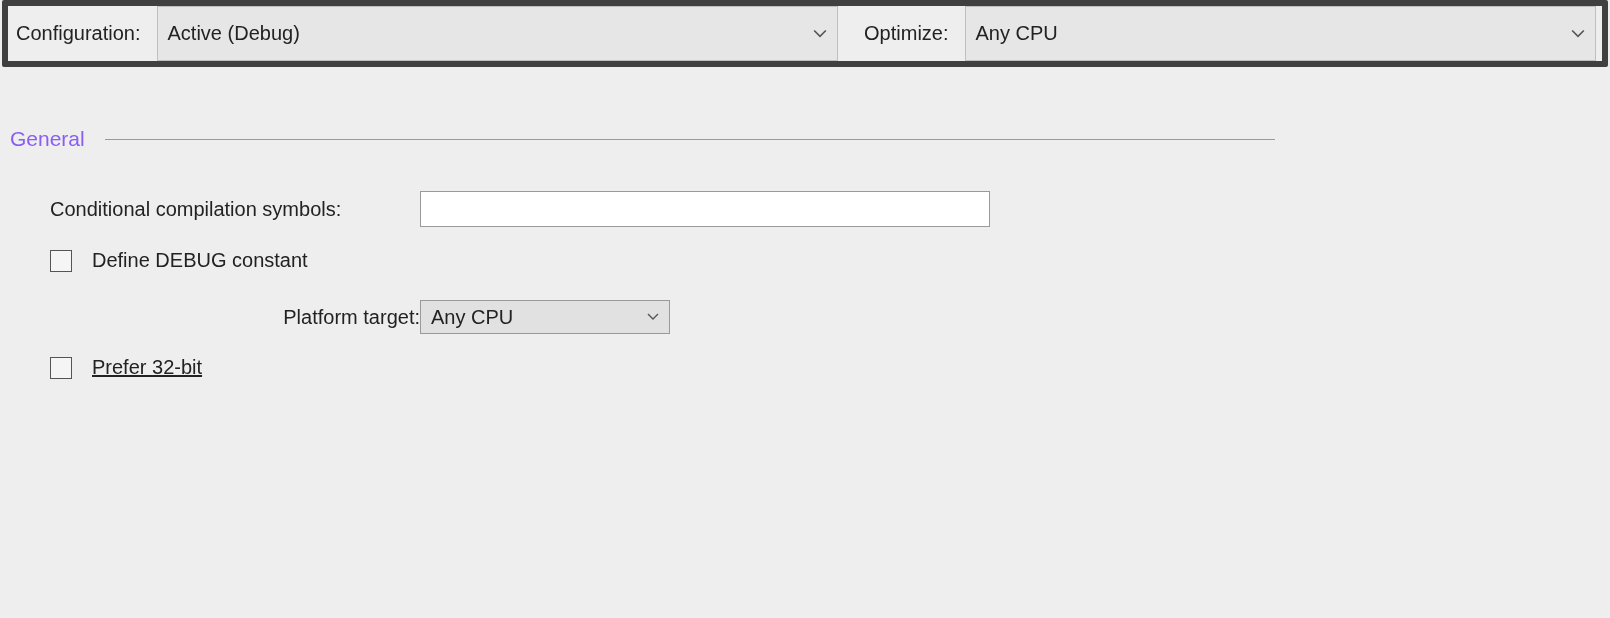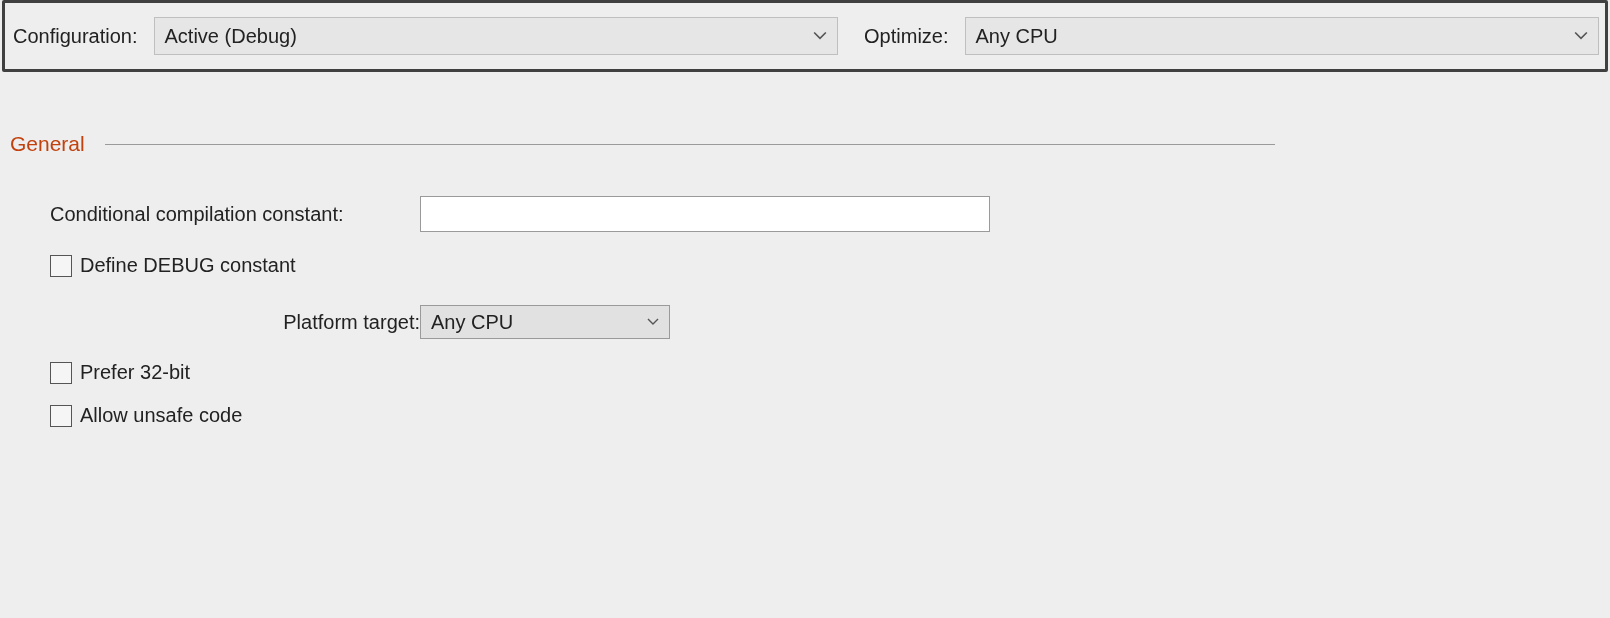--- a/index.html
+++ b/index.html
@@ -10,38 +10,38 @@
     background: #eeeeee;
     font-family: "Segoe UI", Tahoma, sans-serif;
     font-size: 20px;
     color: #222;
     overflow: hidden;
   }
 
   
   .top-highlight {
     box-sizing: border-box;
-    border: 3px solid #404040;
+    border: 6px solid #404040;
     border-radius: 2px;
     display: flex;
     align-items: center;
-    padding: 14px 6px;
+    padding: 0 6px;
     gap: 8px;
     background: #eeeeee;
     margin: 0 2px;
   }
   .top-label {
     padding: 0 8px 0 2px;
     white-space: nowrap;
   }
   .combo {
     flex: 1 1 auto;
     background: #e6e6e6;
     border: 1px solid #bfbfbf;
-    height: 38px;
+    height: 55px;
     display: flex;
     align-items: center;
     justify-content: space-between;
     padding: 0 10px;
     box-sizing: border-box;
     cursor: default;
   }
   .chev {
     width: 14px;
     height: 14px;
@@ -55,21 +55,21 @@
   }
 
   .section-header {
     display: flex;
     align-items: center;
     gap: 20px;
     margin-bottom: 40px;
   }
   .section-title {
     font-size: 21px;
-    color: #c2410c;
+    color: #8b5cf6;
   }
   .section-rule {
     height: 1px;
     background: #9a9a9a;
     width: 1170px;
   }
 
   .form-area {
     padding-left: 40px;
   }
@@ -104,21 +104,21 @@
     justify-content: space-between;
     padding: 0 10px;
     box-sizing: border-box;
     cursor: default;
   }
   .dd .chev { width:12px; height:12px; }
 
   .check-row {
     display: flex;
     align-items: center;
-    gap: 8px;
+    gap: 20px;
     margin-bottom: 20px;
     cursor: default;
   }
   .checkbox {
     width: 22px;
     height: 22px;
     border: 1.5px solid #555;
     background: #f5f5f5;
     display: flex;
     align-items: center;
@@ -154,21 +154,21 @@
 <div class="content">
 
   <div class="section-header">
     <span class="section-title">General</span>
     <div class="section-rule"></div>
   </div>
 
   <div class="form-area">
 
     <div class="row">
-      <span class="field-label">Conditional compilation constant:</span>
+      <span class="field-label">Conditional compilation symbols:</span>
       <input class="text-input" type="text" value="" style="">
     </div>
 
     <div class="check-row">
       <span class="checkbox"></span>
       <span>Define DEBUG constant</span>
     </div>
 
 
     <div class="row" style="margin-top:28px;text-align:right;">
@@ -177,25 +177,21 @@
         <span>Any CPU</span>
         <span class="chev">
           <svg viewBox="0 0 12 12">
               <path d="M1 3 L6 8 L11 3" stroke="#555" stroke-width="1.4" fill="none"></path>
             </svg>
         </span>
       </div>
     </div>
 
 
-    <div class="check-row" style="margin-top:6px;">
+    <div class="check-row" style="margin-top:6px;text-decoration:underline;">
       <span class="checkbox"></span>
       <span>Prefer 32-bit</span>
     </div>
 
-    <div class="check-row">
-      <span class="checkbox"></span>
-      <span>Allow unsafe code</span>
-    </div>
 
 
   </div>
 </div>
 
 </body></html>

